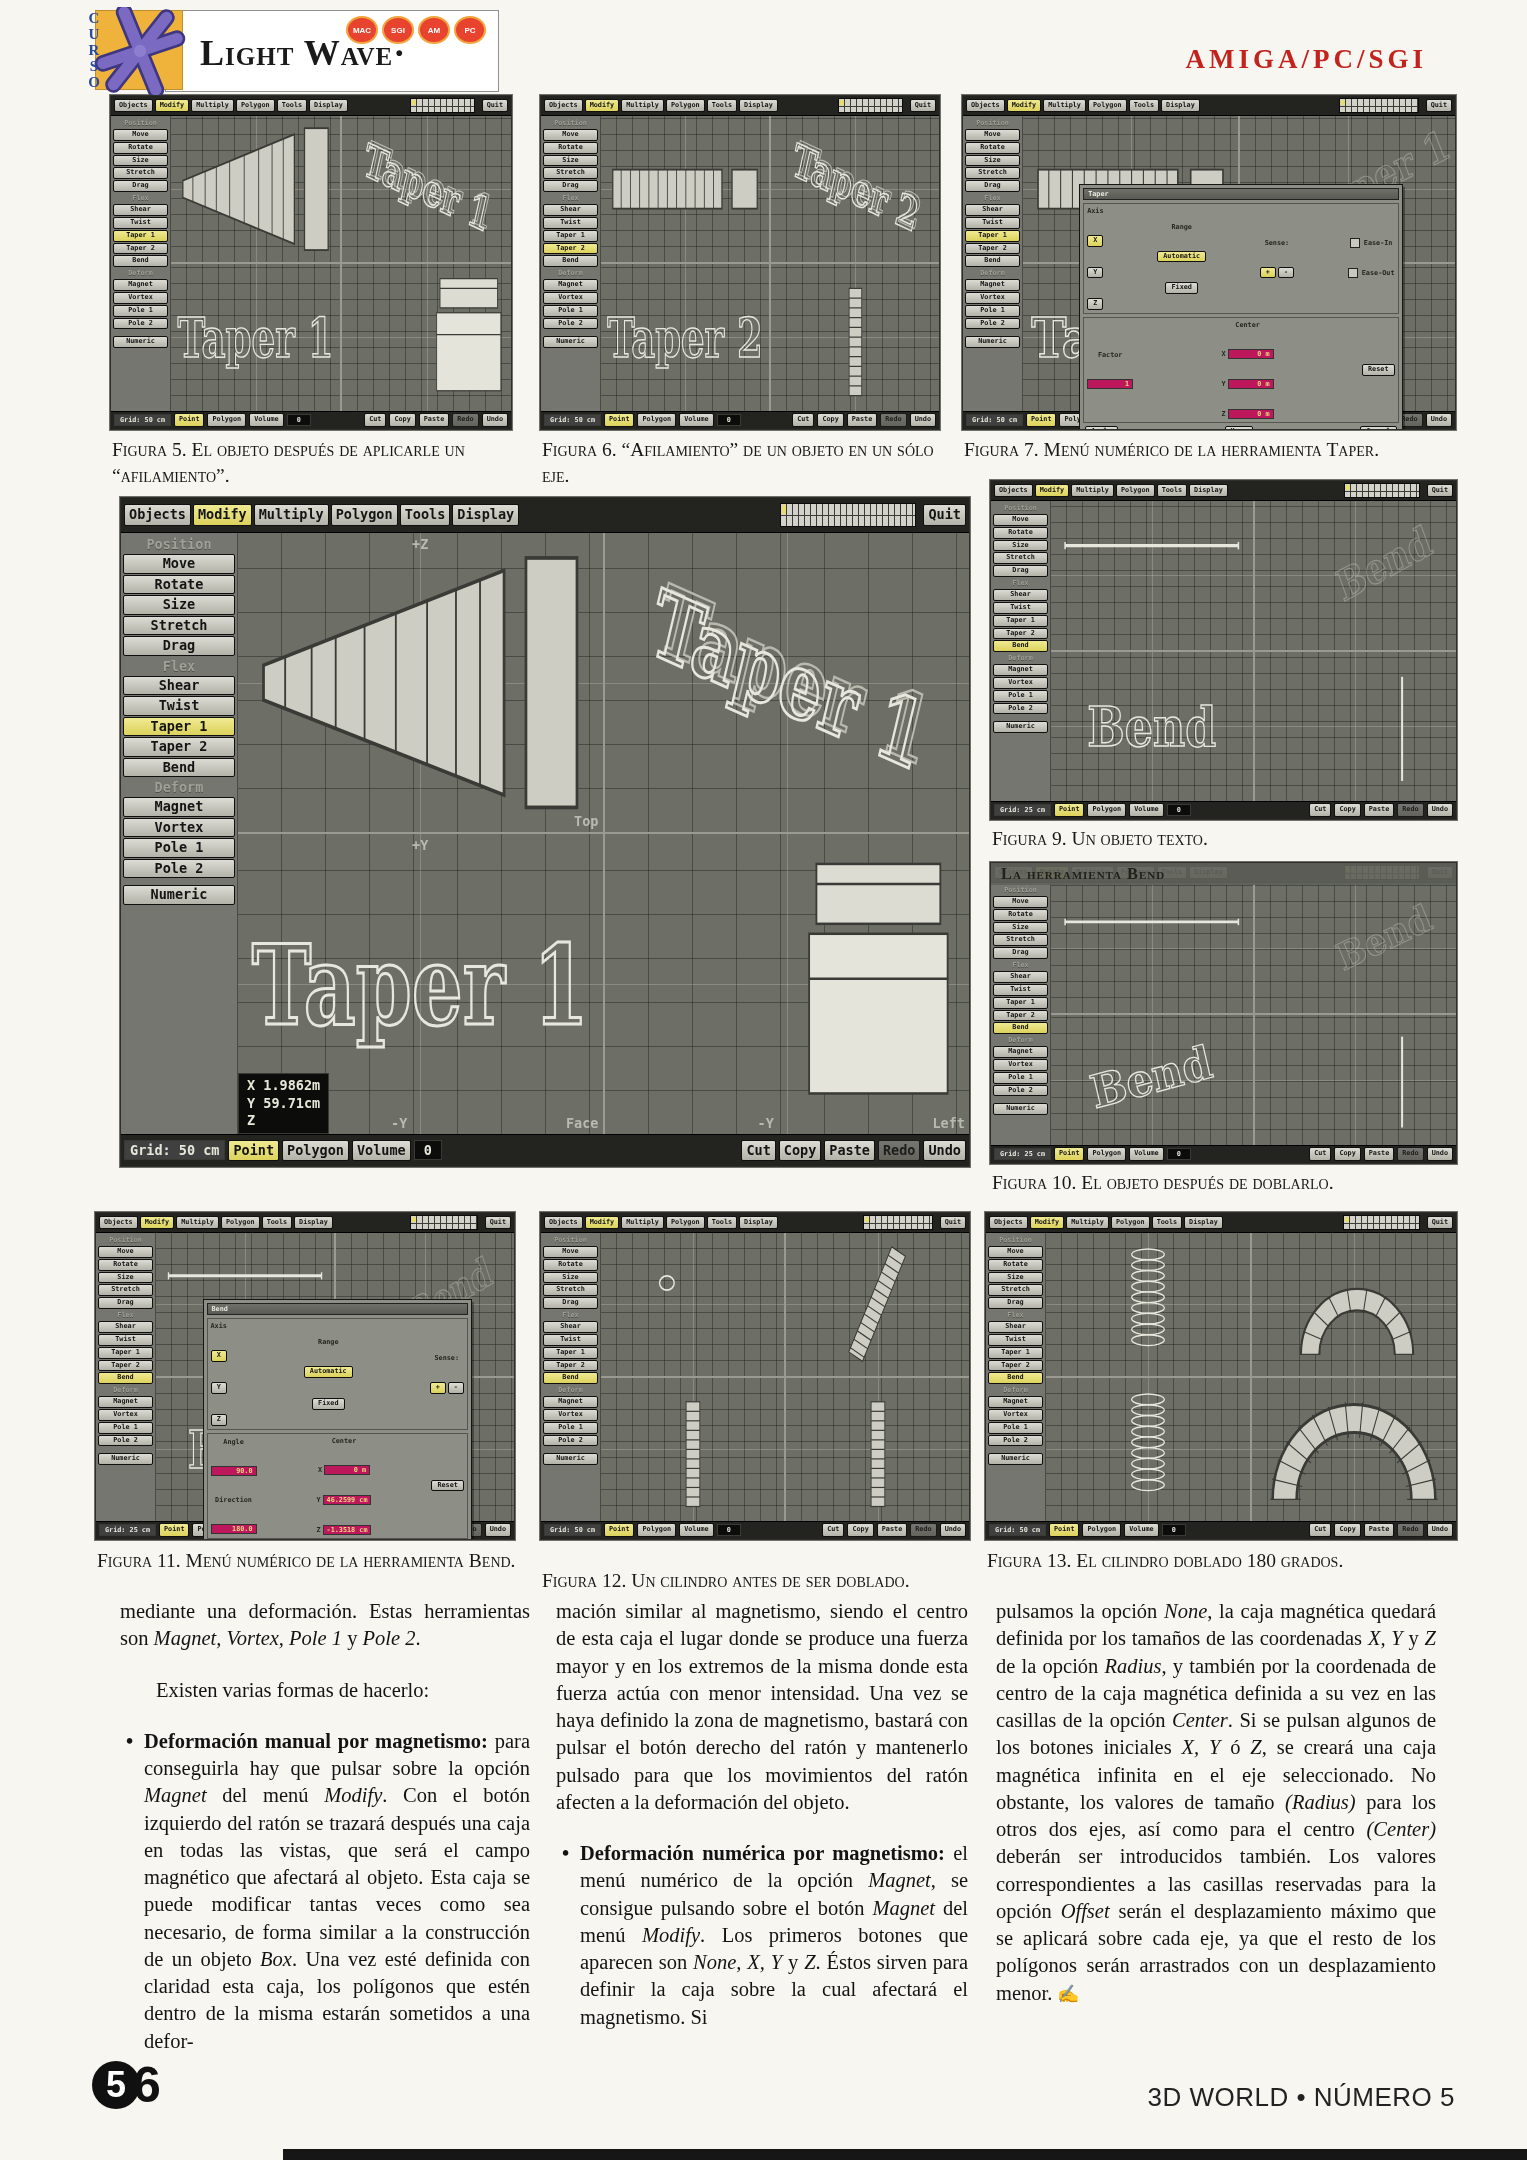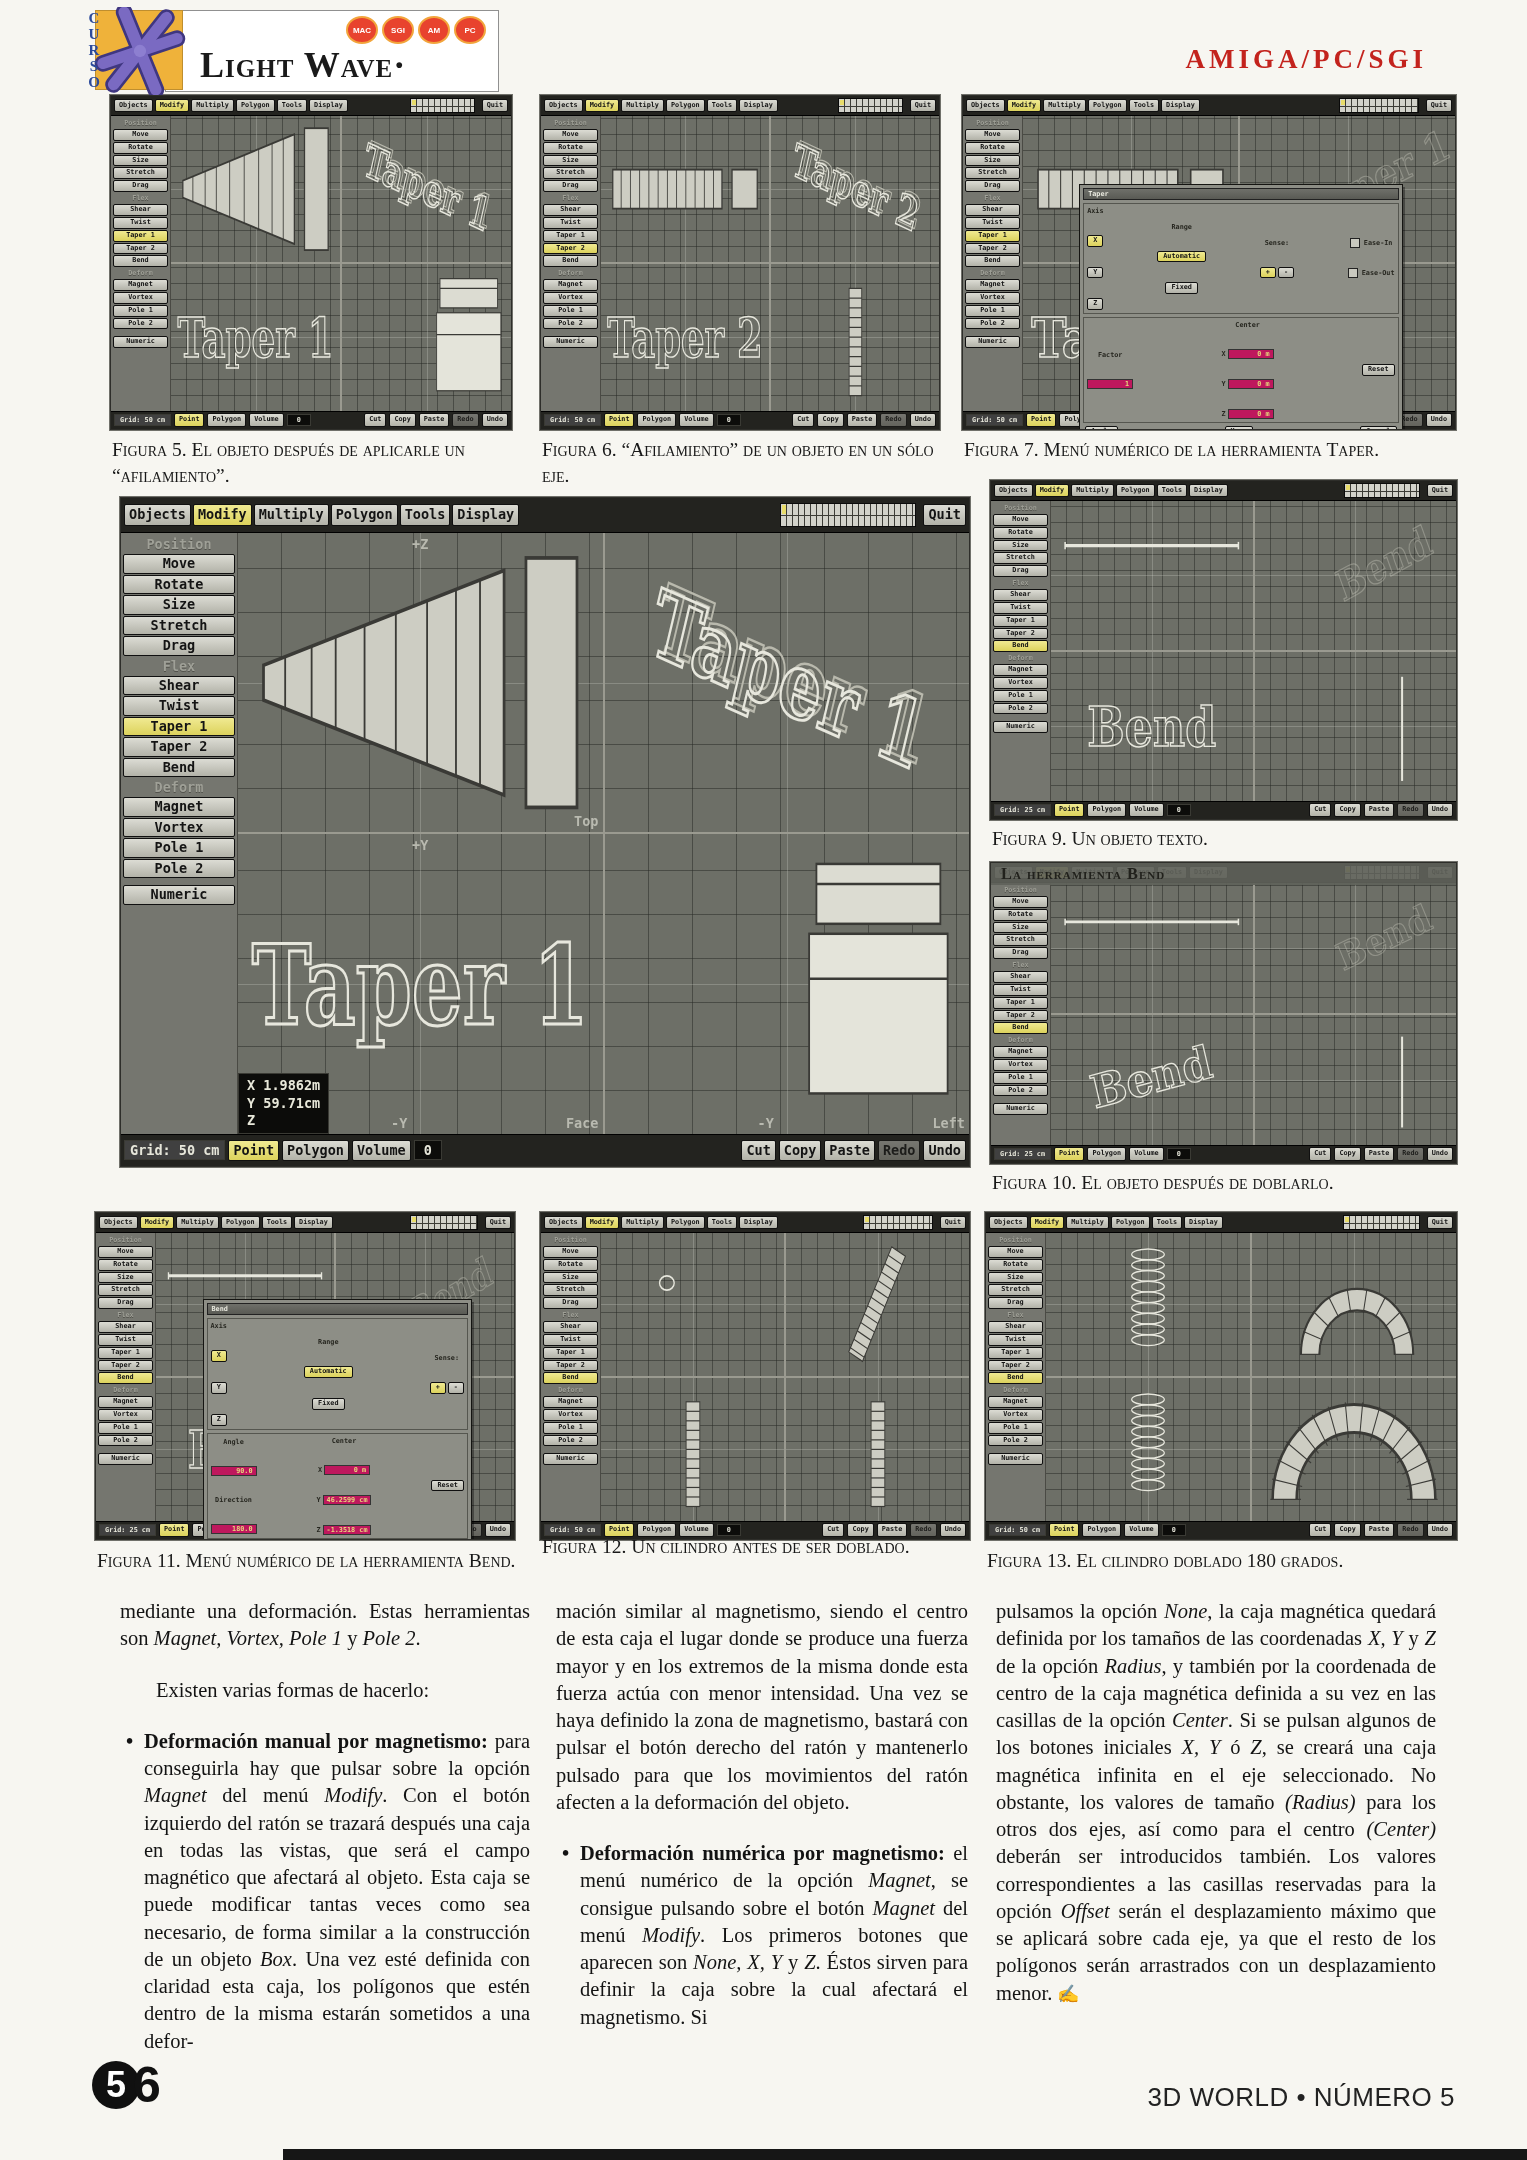--- a/index.html
+++ b/index.html
@@ -9,21 +9,21 @@
   
   .logo-wrap{position:absolute;left:86px;top:10px;height:82px;display:flex;align-items:stretch;}
   .curso{writing-mode:vertical-lr;text-orientation:upright;font-family:"Liberation Serif",serif;
          font-weight:bold;color:#2b4a9b;font-size:15px;line-height:1;letter-spacing:0px;
          display:flex;align-items:center;z-index:4;margin-right:-6px;}
   .jack-square{position:relative;width:86px;height:78px;background:#efb23a;border:1px solid #bf8e2e;z-index:3;}
   .jack-square svg{position:absolute;left:-8px;top:-4px;width:104px;height:88px;}
   .plate{position:relative;border:1px solid #909090;background:#fff;margin-left:-18px;
          padding:0 18px 0 34px;display:flex;align-items:flex-end;z-index:2;min-width:280px;}
   .brand{font-family:"Liberation Serif",serif;font-weight:bold;font-size:36px;letter-spacing:1px;
-         font-variant:small-caps;color:#1a1a1a;line-height:1;padding-bottom:8px;}
+         font-variant:small-caps;color:#1a1a1a;line-height:1;padding-bottom:20px;}
   .badges{position:absolute;top:5px;right:12px;display:flex;gap:4px;}
   .badge{width:28px;height:24px;border-radius:50%;background:#e8432e;border:2px solid #f2a53c;
          color:#fff;font:bold 8px "Liberation Sans",sans-serif;display:flex;align-items:center;justify-content:center;}
   .platforms{position:absolute;right:100px;top:44px;font-family:"Liberation Serif",serif;font-weight:bold;
              font-size:27px;color:#c3231d;letter-spacing:4px;}
 
   
   .cap{position:absolute;font-family:"Liberation Serif",serif;font-variant:small-caps;
        font-size:19.5px;line-height:1.32;color:#181818;}
 
@@ -1070,21 +1070,21 @@
         <span class="lwbtn">Undo</span>
       </div>
     </div>
 
   <div class="cap" style="left:112px;top:437px;width:408px">Figura 5. El objeto después de aplicarle un “afilamiento”.</div>
   <div class="cap" style="left:542px;top:437px;width:400px">Figura 6. “Afilamiento” de un objeto en un sólo eje.</div>
   <div class="cap" style="left:964px;top:437px;width:470px">Figura 7. Menú numérico de la herramienta Taper.</div>
   <div class="cap" style="left:992px;top:826px;width:460px">Figura 9. Un objeto texto.</div>
   <div class="cap" style="left:992px;top:1170px;width:463px">Figura 10. El objeto después de doblarlo.</div>
   <div class="cap" style="left:97px;top:1548px;width:420px">Figura 11. Menú numérico de la herramienta Bend.</div>
-  <div class="cap" style="left:542px;top:1534px;width:430px">Figura 12. Un cilindro antes de ser doblado.</div>
+  <div class="cap" style="left:542px;top:1568px;width:430px">Figura 12. Un cilindro antes de ser doblado.</div>
   <div class="cap" style="left:987px;top:1548px;width:470px">Figura 13. El cilindro doblado 180 grados.</div>
 
   <div class="colx" style="left:120px;top:1598px;width:410px">
       <p class="para"><span>mediante una deformación. Estas herramientas son </span><span class="i">Magnet, Vortex, Pole 1</span><span> y </span><span class="i">Pole 2</span><span>.</span></p>
       <p class="indent"><span>Existen varias formas de hacerlo:</span></p>
       <p class="bullet"><span class="b">Deformación manual por magnetismo:</span><span> para conseguirla hay que pulsar sobre la opción </span><span class="i">Magnet</span><span> del menú </span><span class="i">Modify</span><span>. Con el botón izquierdo del ratón se trazará después una caja en todas las vistas, que será el campo magnético que afectará al objeto. Esta caja se puede modificar tantas veces como sea necesario, de forma similar a la construcción de un objeto </span><span class="i">Box</span><span>. Una vez esté definida con claridad esta caja, los polígonos que estén dentro de la misma estarán sometidos a una defor-</span></p>
     </div>
   <div class="colx" style="left:556px;top:1598px;width:412px">
       <p class="para"><span>mación similar al magnetismo, siendo el centro de esta caja el lugar donde se produce una fuerza mayor y en los extremos de la misma donde esta fuerza actúa con menor intensidad. Una vez se haya definido la zona de magnetismo, bastará con pulsar el botón derecho del ratón y mantenerlo pulsado para que los movimientos del ratón afecten a la deformación del objeto.</span></p>
       <p class="bullet"><span class="b">Deformación numérica por magnetismo:</span><span> el menú numérico de la opción </span><span class="i">Magnet</span><span>, se consigue pulsando sobre el botón </span><span class="i">Magnet</span><span> del menú </span><span class="i">Modify</span><span>. Los primeros botones que aparecen son </span><span class="i">None, X, Y</span><span> y </span><span class="i">Z</span><span>. Éstos sirven para definir la caja sobre la cual afectará el magnetismo. Si</span></p>

